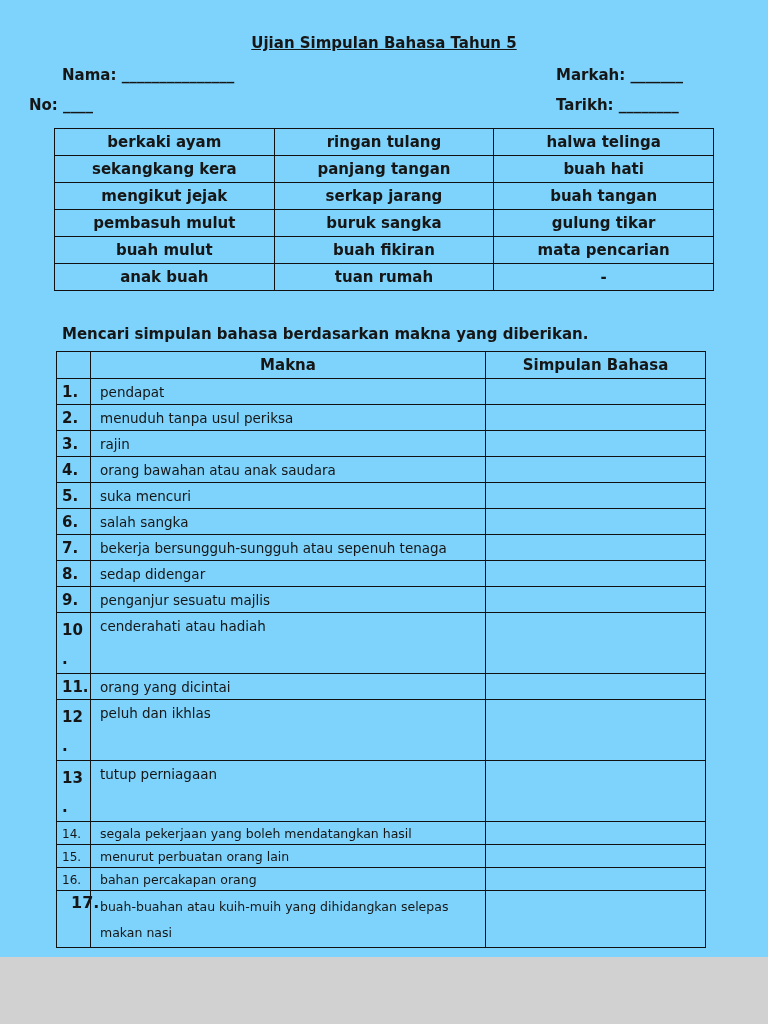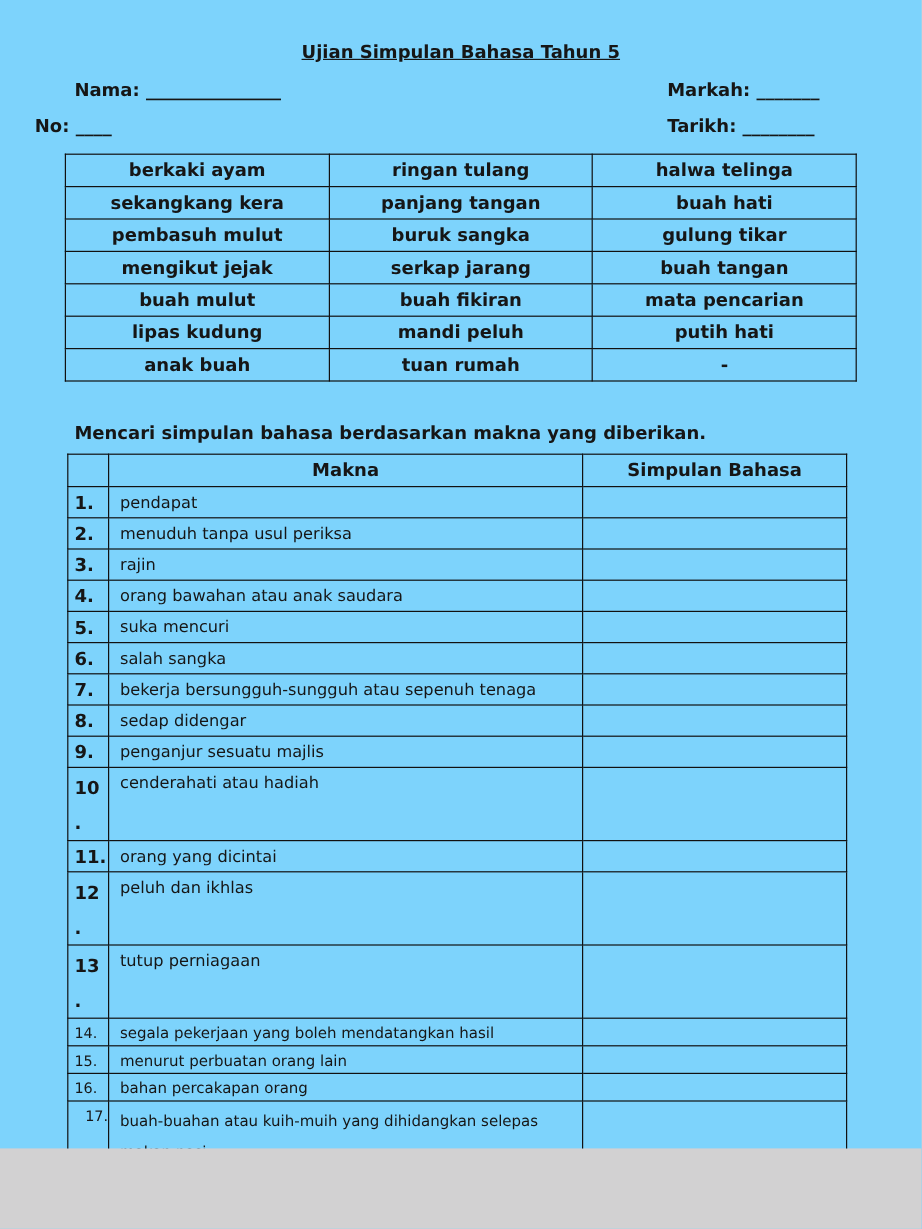--- a/index.html
+++ b/index.html
@@ -93,21 +93,21 @@
   }
   td.answer { }
 
   tr.std    { height: 26px; }
   tr.tall   { height: 54px; }
   tr.tall td.num { white-space: pre-line; line-height: 1.9; }
   tr.compact { height: 22px; }
   tr.compact td.num   { font-weight: normal; font-size: 12px; padding-top: 2px; }
   tr.compact td.makna { font-size: 12.5px; padding-top: 3px; }
   tr.two-line { height: 54px; }
-  tr.two-line td.num   { font-weight: normal; font-size: 12px; padding-top: 2px; padding-left: 14px; }
+  tr.two-line td.num   { font-weight: bold; font-size: 16px; padding-top: 2px; padding-left: 14px; }
   tr.two-line td.makna { font-size: 12.5px; white-space: pre-line; line-height: 2.1; padding-top: 3px; }
 </style>
 </head>
 <body>
 
 <div class="page">
 
   <div class="title">Ujian Simpulan Bahasa Tahun 5</div>
 
   <div class="hdr-line first">
@@ -125,38 +125,33 @@
       <td>berkaki ayam</td>
       <td>ringan tulang</td>
       <td>halwa telinga</td>
     </tr>
     <tr>
       <td>sekangkang kera</td>
       <td>panjang tangan</td>
       <td>buah hati</td>
     </tr>
     <tr>
+      <td>mengikut jejak</td>
+      <td>serkap jarang</td>
+      <td>buah tangan</td>
+    </tr>
+    <tr>
       <td>pembasuh mulut</td>
       <td>buruk sangka</td>
       <td>gulung tikar</td>
     </tr>
     <tr>
-      <td>mengikut jejak</td>
-      <td>serkap jarang</td>
-      <td>buah tangan</td>
-    </tr>
-    <tr>
       <td>buah mulut</td>
       <td>buah fikiran</td>
       <td>mata pencarian</td>
-    </tr>
-    <tr>
-      <td>lipas kudung</td>
-      <td>mandi peluh</td>
-      <td>putih hati</td>
     </tr>
     <tr>
       <td>anak buah</td>
       <td>tuan rumah</td>
       <td>-</td>
     </tr>
   </tbody>
     </table>
 
   <div class="quiz-title">Mencari simpulan bahasa berdasarkan makna yang diberikan.</div>

